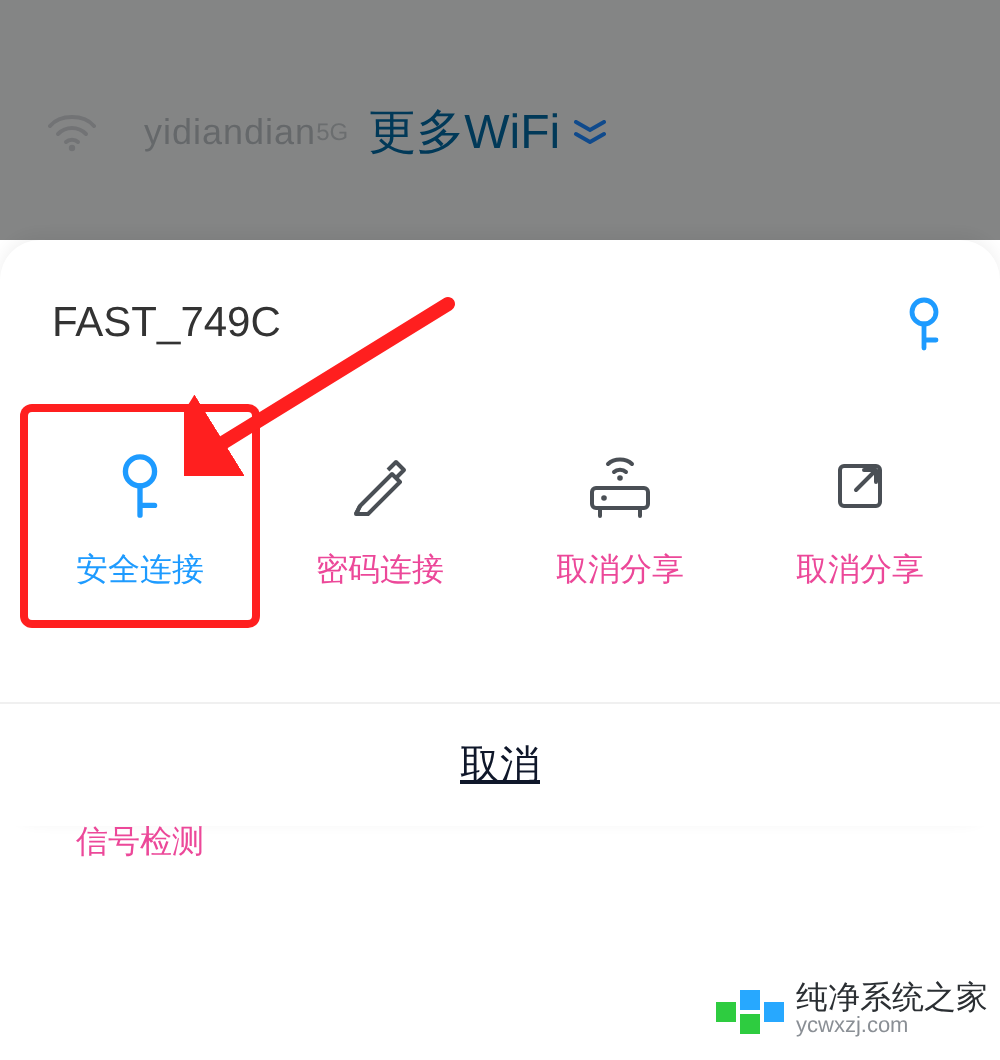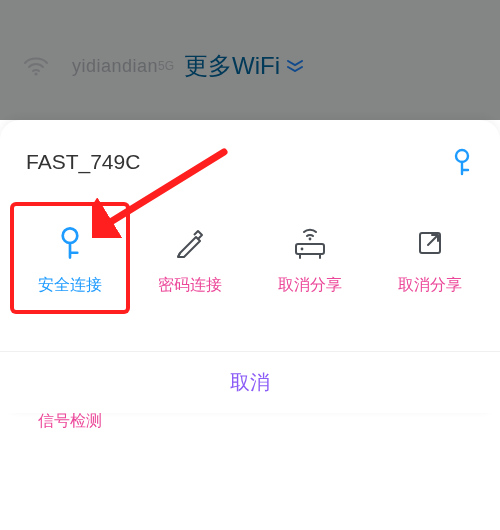--- a/index.html
+++ b/index.html
@@ -21,21 +21,21 @@
   .sheet-header .right-icon { color:#1e9bff; }
 
   .grid { display:grid; grid-template-columns: repeat(4, 1fr); padding: 18px 10px 0 10px; row-gap: 24px; text-align: center; }
   .cell { display:flex; flex-direction:column; align-items:center; justify-content:center; height: 112px; }
   .cell .ico { width: 44px; height: 44px; display:flex; align-items:center; justify-content:center; color:#4a4f55; }
   .cell .lbl { margin-top: 10px; font-size: 16px; color:#ec4899; }
   .cell.selected .ico, .cell.selected .lbl { color:#1e9bff; }
   .cell.selected { box-shadow: inset 0 0 0 4px #ff1f1f; border-radius: 6px; }
 
   .footer { position:absolute; bottom:0; left:0; width:500px; height:62px; border-top:1px solid #f0f0f0; display:flex; align-items:center; justify-content:center; background:#fff; }
-  .footer .cancel { font-size: 20px; color:#8b5cf6; }
+  .footer .cancel { font-size: 20px; color:#0f172a;text-decoration:underline; }
 
   
   .arrow { position:absolute; top:148px; left:92px; pointer-events:none; }
 
   
   .wm { position:absolute; right:6px; bottom:10px; display:flex; align-items:center; gap:6px; font-size:16px; color:#2b2f33; }
   .wm .logo { position:relative; width:34px; height:22px; }
   .wm .logo span { position:absolute; width:10px; height:10px; }
   .wm .logo .a{ left:0; top:6px; background:#2ecc40; }
   .wm .logo .b{ left:12px; top:0; background:#27a8ff; }
@@ -154,14 +154,26 @@
     <svg width="140" height="90" viewBox="0 0 140 90">
       <defs>
         <marker id="ah" viewBox="0 0 12 12" refX="2" refY="6" markerWidth="8" markerHeight="8" orient="auto">
           <path d="M0 0 L12 6 L0 12 Z" fill="#ff1f1f"></path>
         </marker>
       </defs>
       <path d="M132 4 L12 78" stroke="#ff1f1f" stroke-width="7" stroke-linecap="round" marker-end="url(#ah)"></path>
     </svg>
   </div>
 
+  <div class="wm">
+    <span class="logo">
+      <span class="a"></span>
+        <span class="b"></span>
+        <span class="c"></span>
+        <span class="d"></span>
+    </span>
+    <span style="display:flex;flex-direction:column;line-height:1.05">
+      <span>纯净系统之家</span>
+      <span style="font-size:11px;color:#8a8f95">ycwxzj.com</span>
+    </span>
+  </div>
 
 </div>
 
 </body></html>

